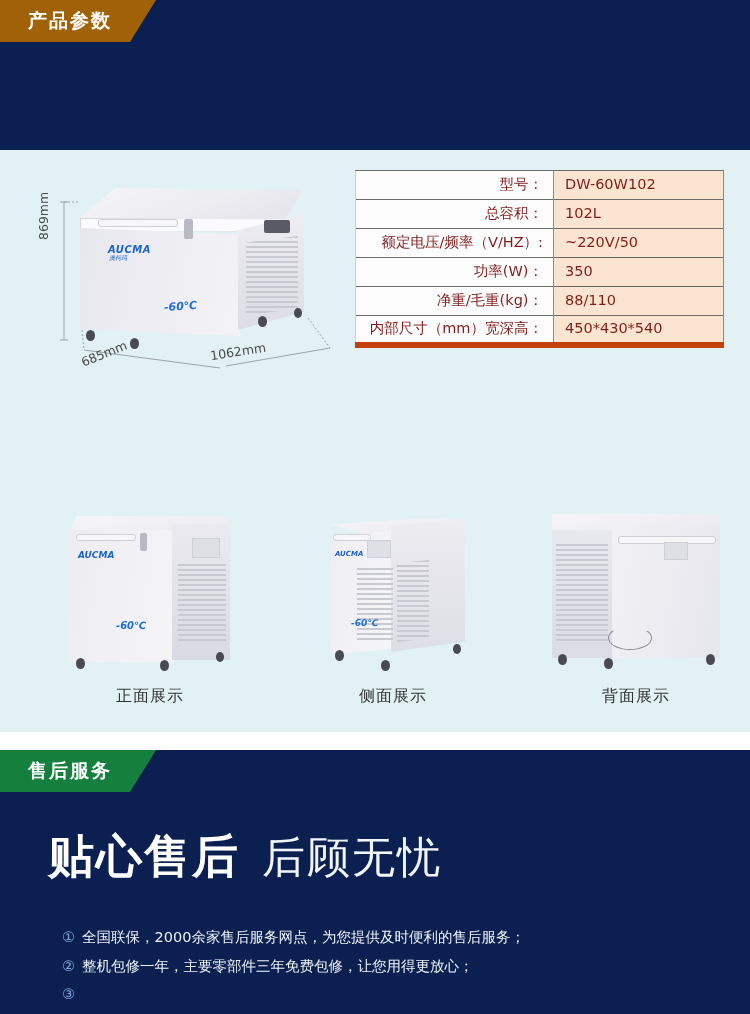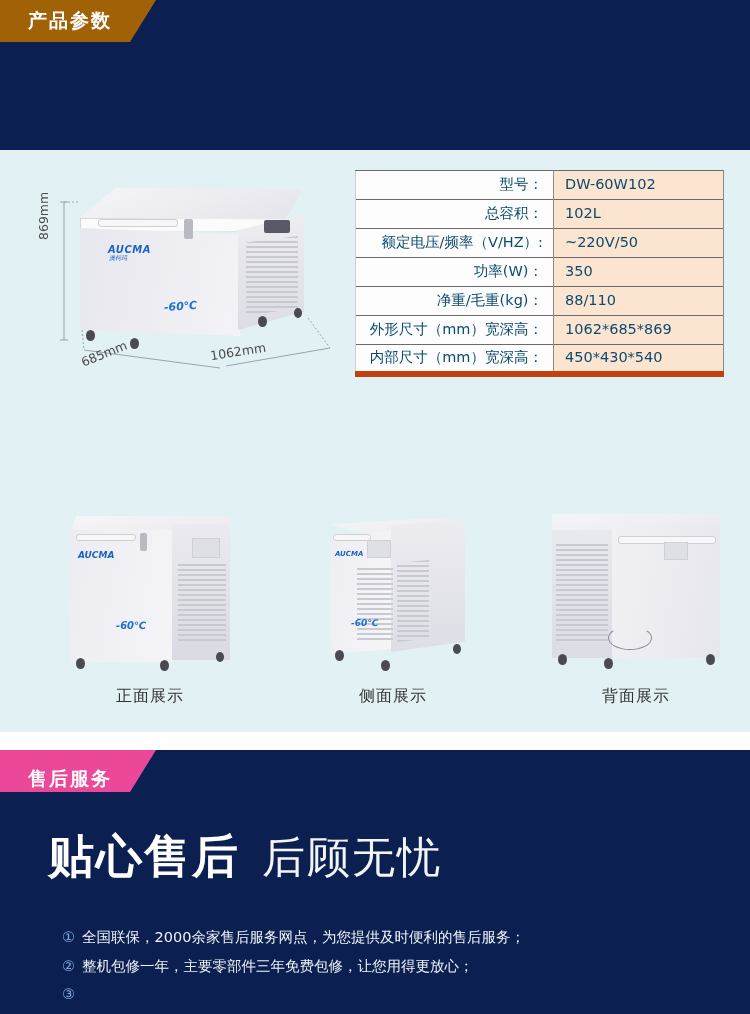--- a/index.html
+++ b/index.html
@@ -20,21 +20,21 @@
   .tab{
     position:absolute;left:0;top:0;height:42px;
     display:flex;align-items:center;
     padding:0 44px 0 28px;
     box-sizing:border-box;
     color:#ffffff;
     font-size:19px;font-weight:bold;letter-spacing:2px;
     clip-path:polygon(0 0, 100% 0, calc(100% - 26px) 100%, 0 100%);
   }
   .tab.red{background:#a16207;}
-  .tab.cyan{background:#ec4899;align-items:flex-end;}
+  .tab.cyan{background:#15803d;}
 
   .sec-params-body{
     position:absolute;left:0;top:150px;width:750px;height:582px;
     background:#e2f1f4;
   }
   .inner-pad{position:absolute;left:18px;top:0;width:714px;height:100%;}
 
   
   .dim-wrap{position:absolute;left:12px;top:28px;width:310px;height:230px;}
 
@@ -49,21 +49,21 @@
 
   
   .spec-table{
     position:absolute;left:337px;top:20px;width:368px;
     border-collapse:collapse;
     table-layout:fixed;
   }
   .spec-table td{
     height:29px;
     font-size:14.5px;
-    color:#0c4a6e;
+    color:#7f1d1d;
     border-top:1px solid #6b6b6b;
     padding:0 8px;
     box-sizing:border-box;
     line-height:1.1;
   }
   .spec-table tr:last-child td{border-bottom:6px solid #c2410c;}
   .spec-table td.k{
     width:198px;background:#fdfdfd;text-align:right;padding-right:10px;
   }
   .spec-table td.v{
@@ -218,24 +218,20 @@
             <td class="k">额定电压/频率（V/HZ）:</td>
             <td class="v">~220V/50</td>
           </tr>
           <tr>
             <td class="k">功率(W)：</td>
             <td class="v">350</td>
           </tr>
           <tr>
             <td class="k">净重/毛重(kg)：</td>
             <td class="v">88/110</td>
-          </tr>
-          <tr>
-            <td class="k">外形尺寸（mm）宽深高：</td>
-            <td class="v">1062*685*869</td>
           </tr>
           <tr>
             <td class="k">内部尺寸（mm）宽深高：</td>
             <td class="v">450*430*540</td>
           </tr>
         </tbody>
       </table>
 
       <div class="views">
 

